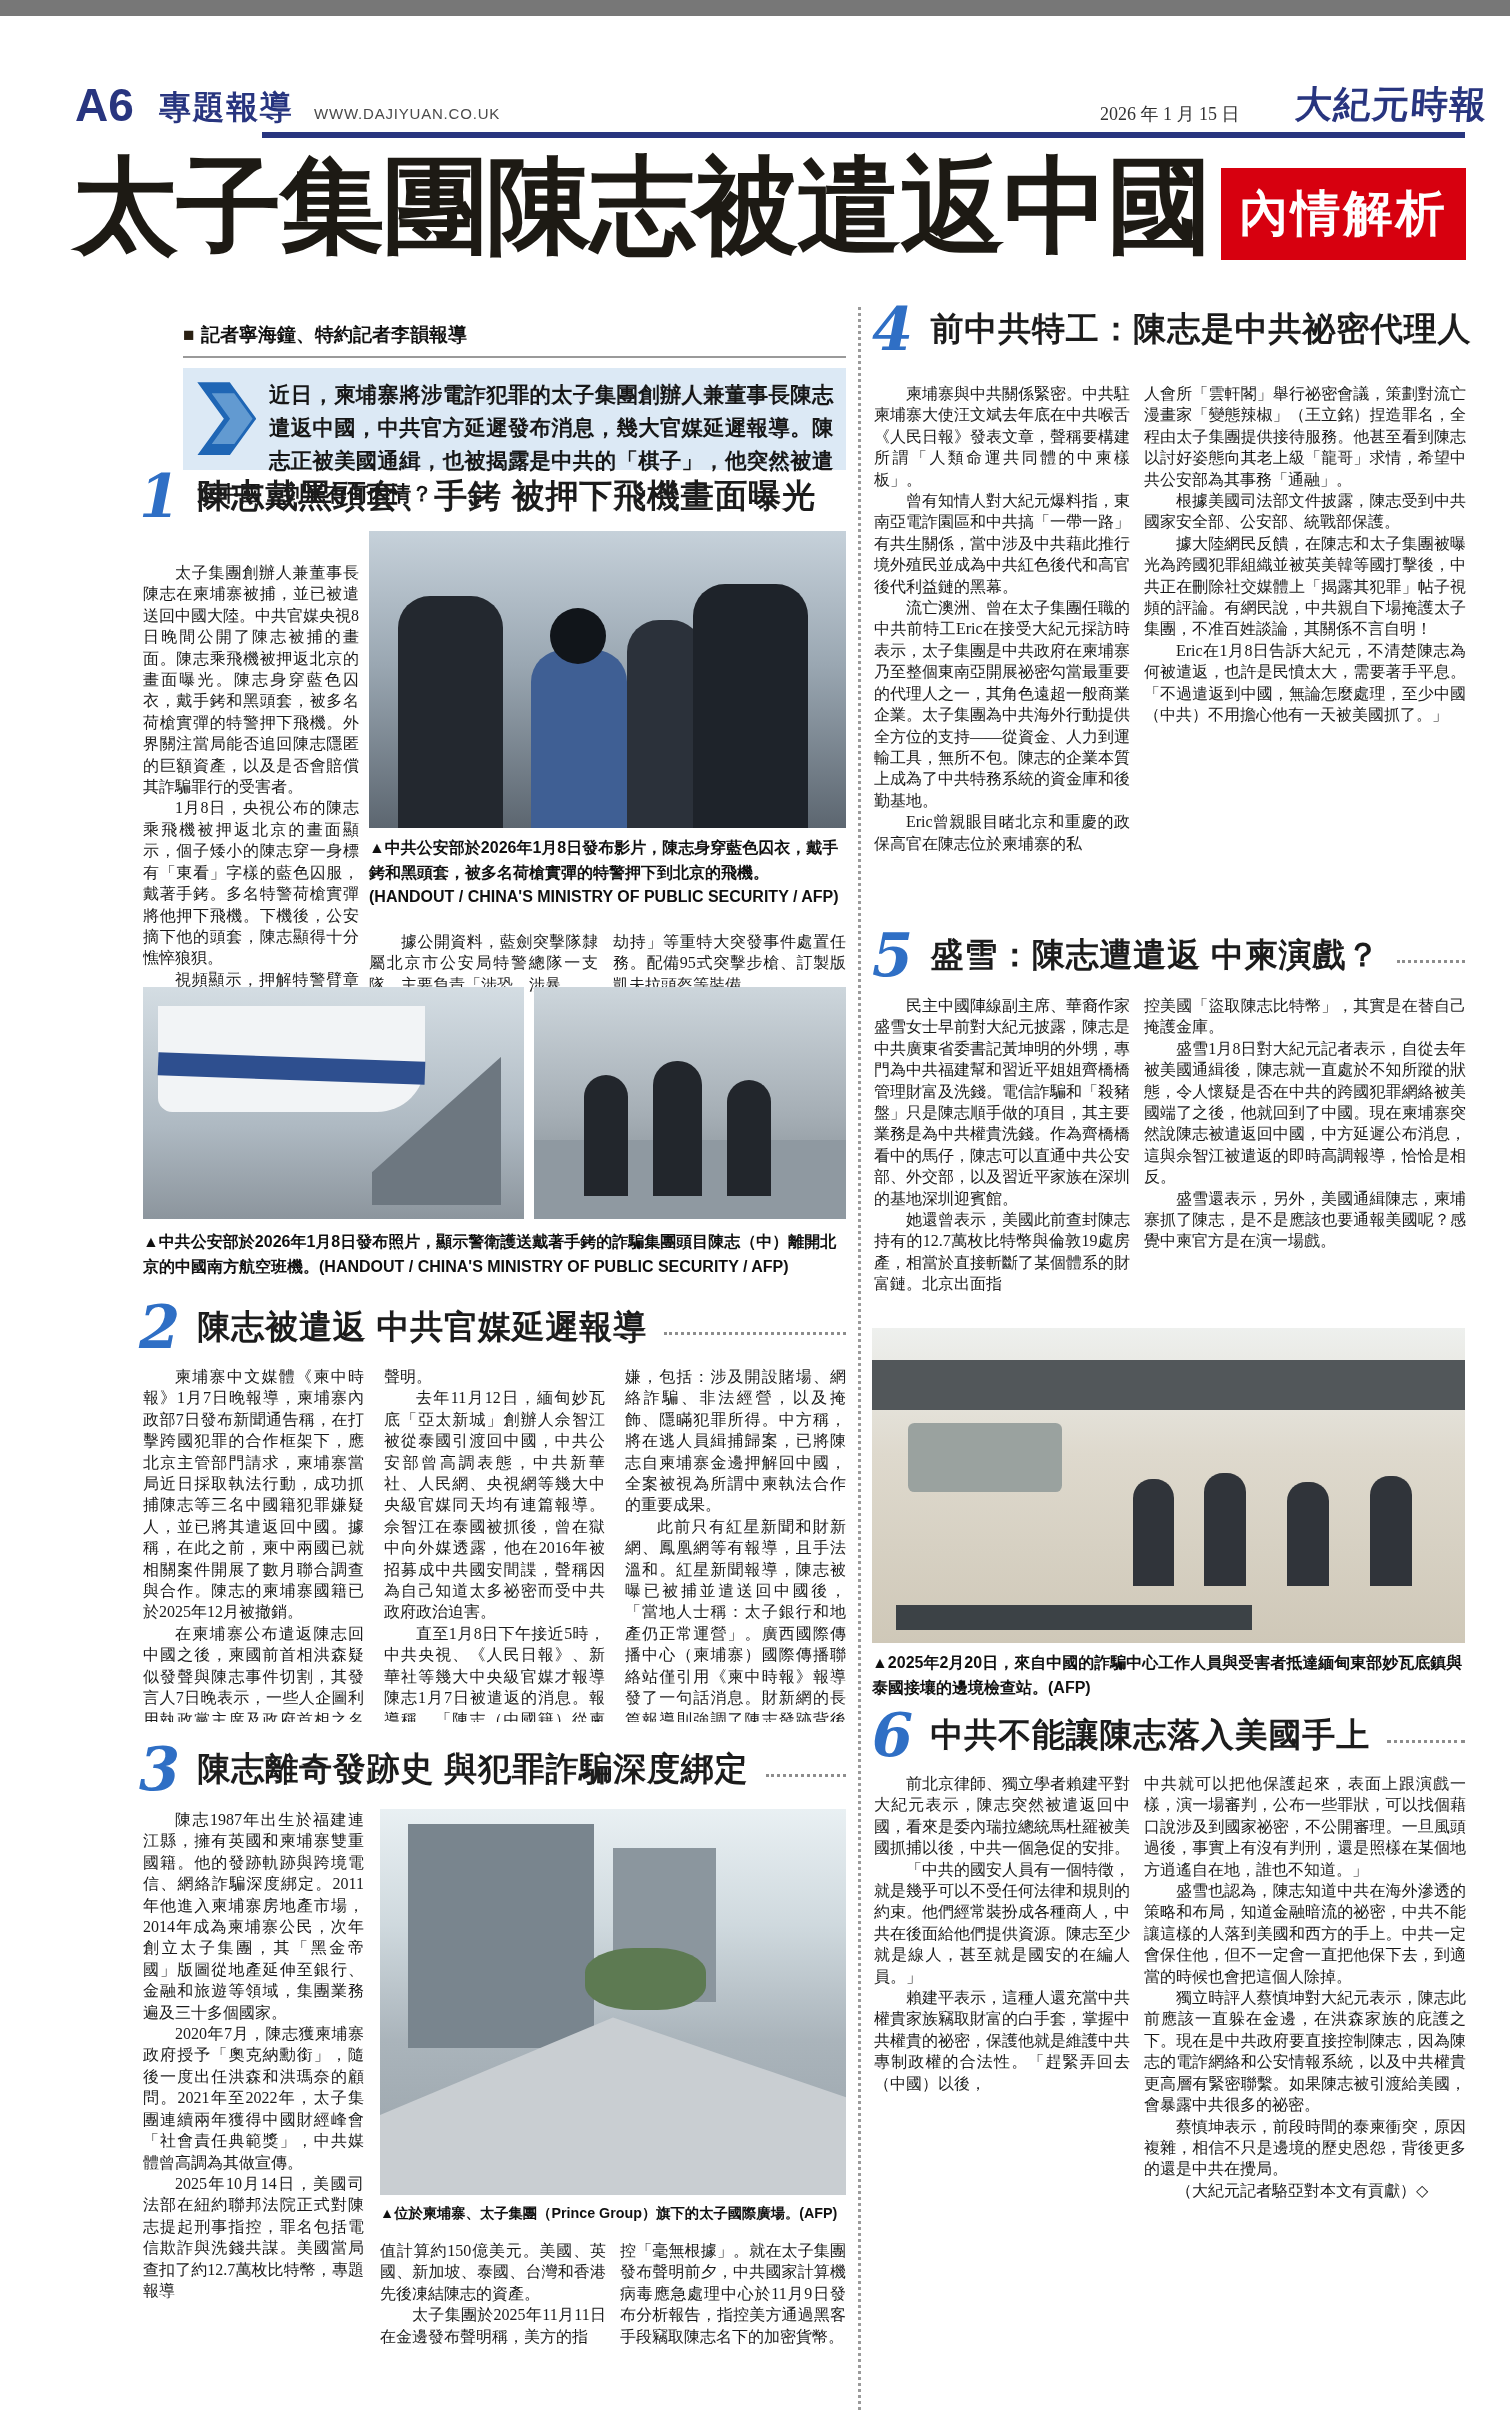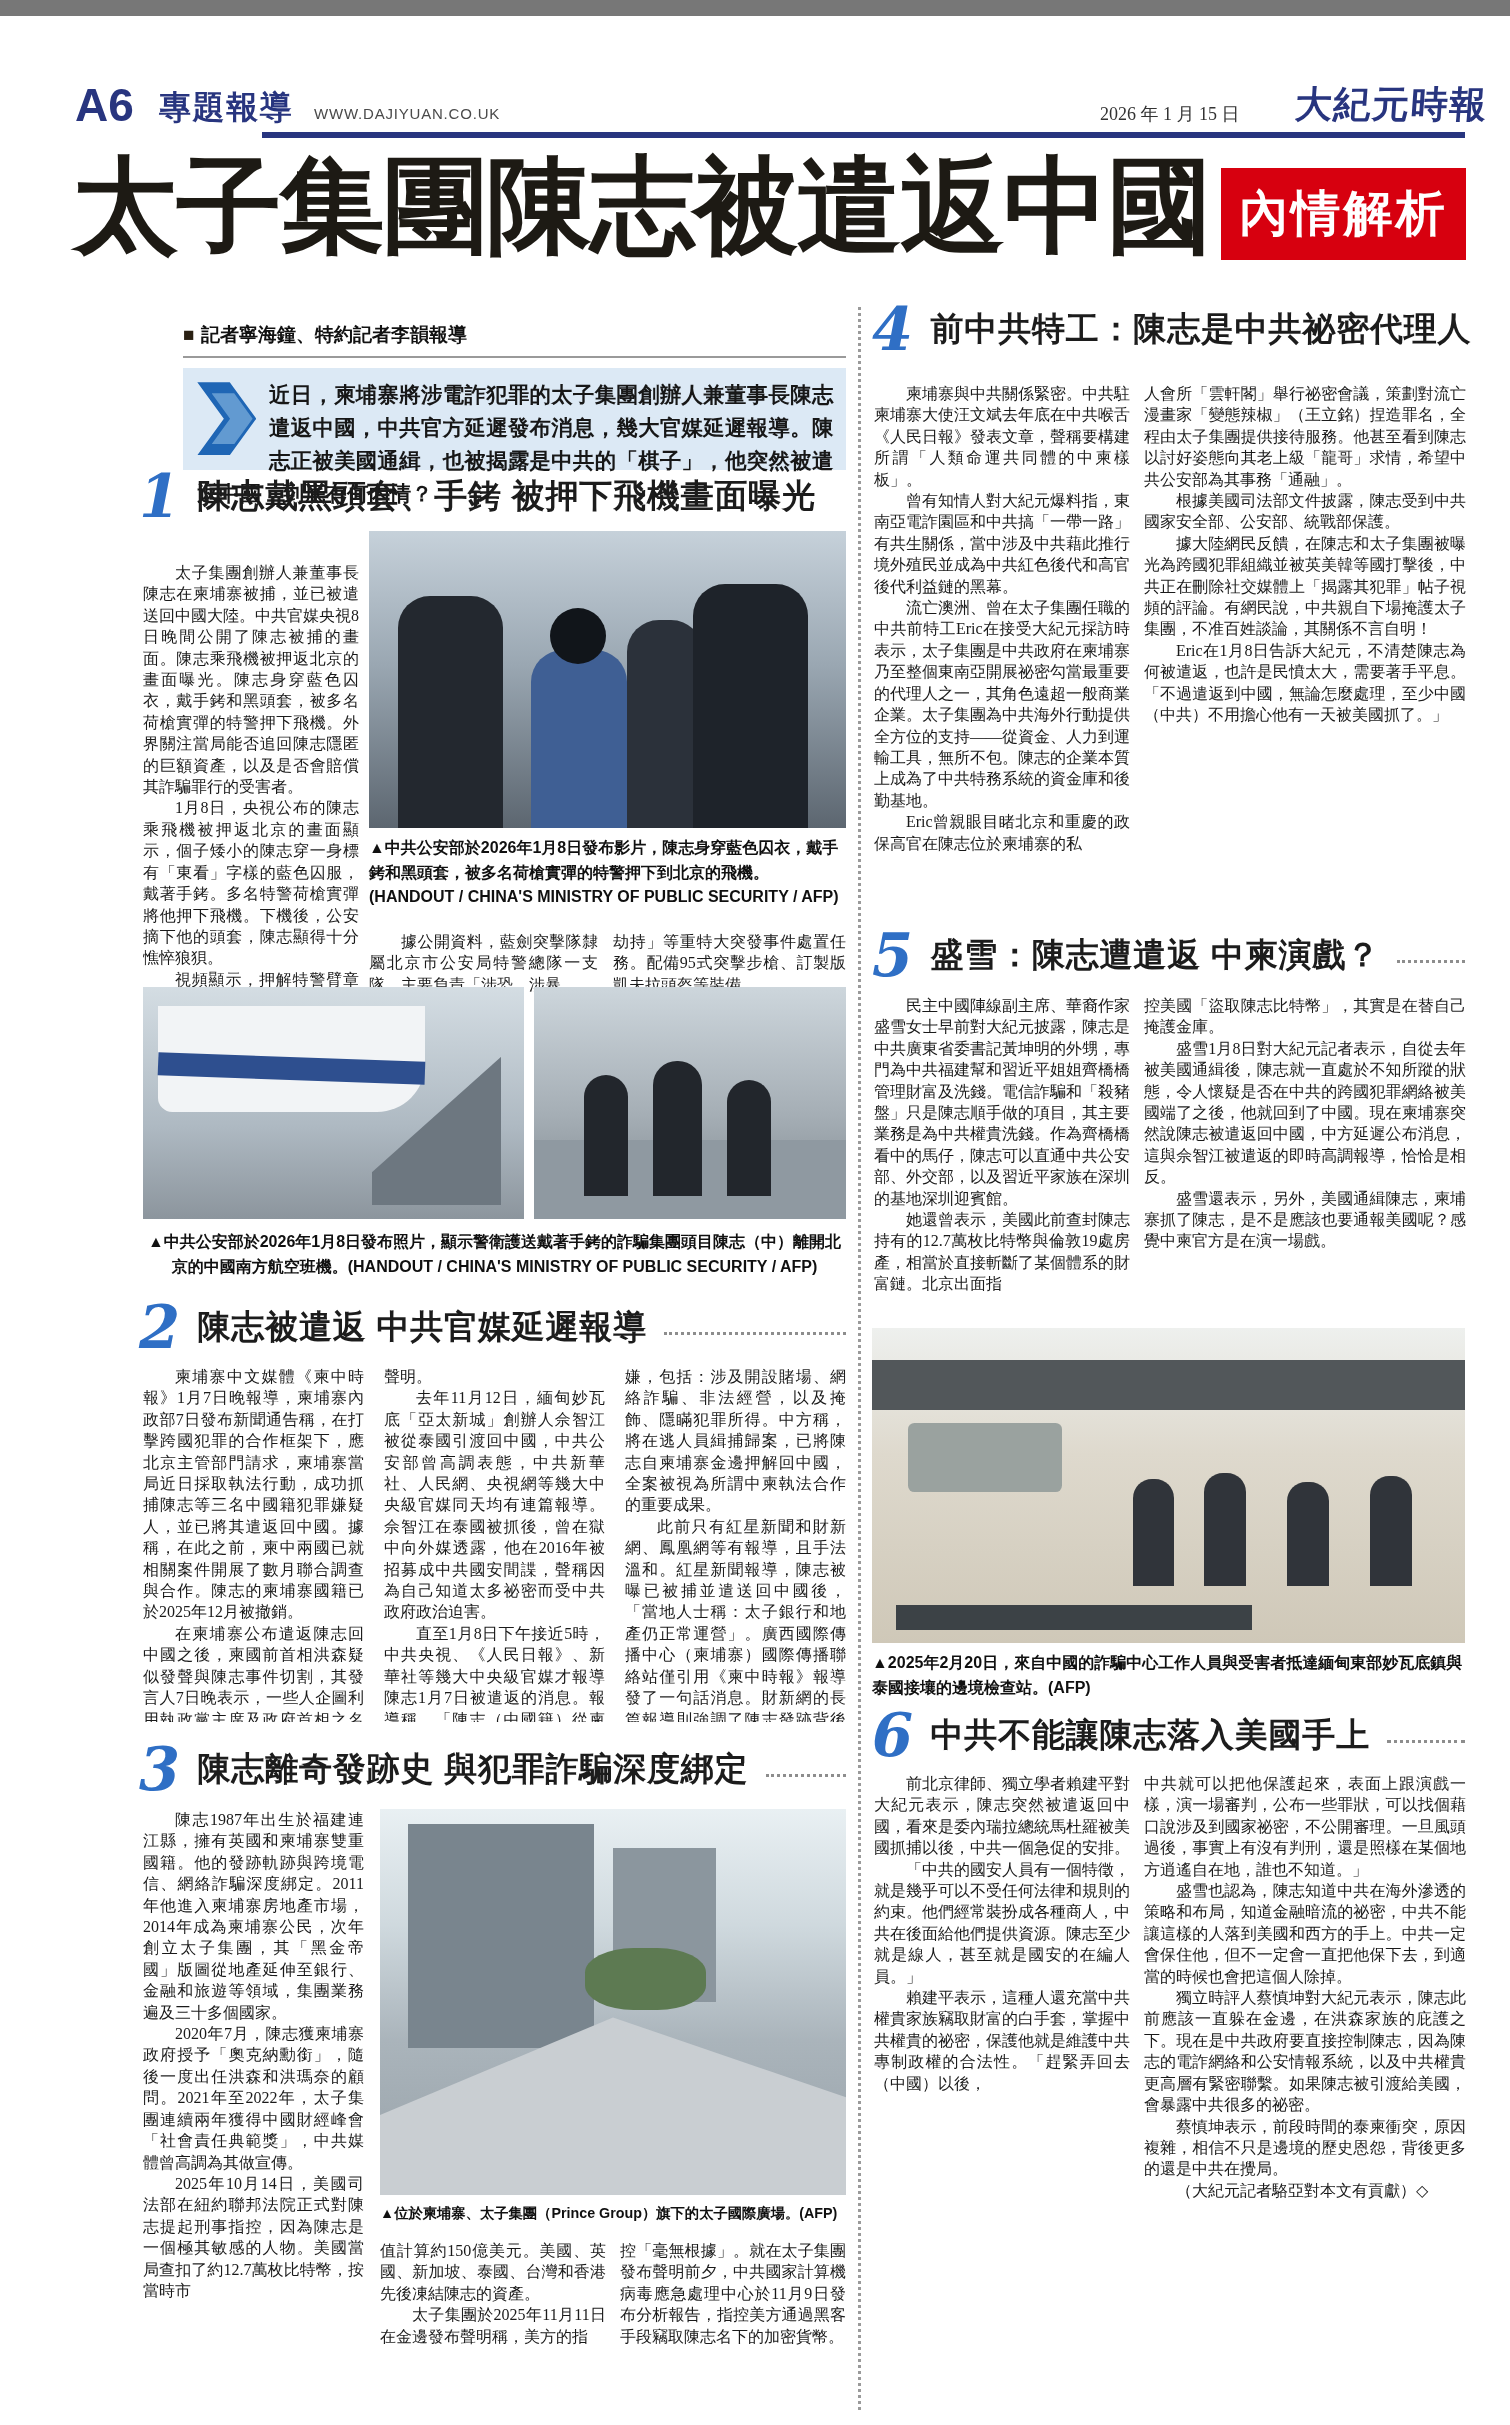--- a/index.html
+++ b/index.html
@@ -136,21 +136,21 @@
     <span class="fus"></span>
     <span class="stripe"></span>
     <span class="stair"></span>
   </div>
   <div class="photo ph-tarmac" style="left:534px;top:971px;width:312px;height:232px;">
     <span class="g"></span>
     <span class="f" style="left:16%;width:14%;height:52%;"></span>
     <span class="f" style="left:38%;width:16%;height:58%;"></span>
     <span class="f" style="left:62%;width:14%;height:50%;"></span>
   </div>
-  <div class="caption" style="left:143px;top:1214px;width:703px;height:51px;text-align:center;">▲中共公安部於2026年1月8日發布照片，顯示警衛護送戴著手銬的詐騙集團頭目陳志（中）離開北京的中國南方航空班機。(HANDOUT / CHINA'S MINISTRY OF PUBLIC SECURITY / AFP)</div>
+  <div class="caption" style="left:143px;top:1214px;width:703px;height:51px;">▲中共公安部於2026年1月8日發布照片，顯示警衛護送戴著手銬的詐騙集團頭目陳志（中）離開北京的中國南方航空班機。(HANDOUT / CHINA'S MINISTRY OF PUBLIC SECURITY / AFP)</div>
 
   <div class="titlerow" style="left:139px;top:1282px;width:707px;">
     <span class="num">2</span>
     <span class="stitle">陳志被遣返 中共官媒延遲報導</span>
     <span class="leader"></span>
   </div>
   <div class="colbox" style="left:143px;top:1350px;width:221px;height:356px;">
       <p>柬埔寨中文媒體《柬中時報》1月7日晚報導，柬埔寨內政部7日發布新聞通告稱，在打擊跨國犯罪的合作框架下，應北京主管部門請求，柬埔寨當局近日採取執法行動，成功抓捕陳志等三名中國籍犯罪嫌疑人，並已將其遣返回中國。據稱，在此之前，柬中兩國已就相關案件開展了數月聯合調查與合作。陳志的柬埔寨國籍已於2025年12月被撤銷。</p>
       <p>在柬埔寨公布遣返陳志回中國之後，柬國前首相洪森疑似發聲與陳志事件切割，其發言人7日晚表示，一些人企圖利用執政黨主席及政府首相之名作為保護傘，以掩蓋自身違法行為，正是執政黨堅決整治和清除的重點對象。</p>
     </div>
@@ -165,21 +165,21 @@
     </div>
 
   <div class="titlerow" style="left:139px;top:1724px;width:707px;">
     <span class="num">3</span>
     <span class="stitle">陳志離奇發跡史 與犯罪詐騙深度綁定</span>
     <span class="leader"></span>
   </div>
   <div class="colbox" style="left:143px;top:1793px;width:221px;height:556px;">
       <p>陳志1987年出生於福建連江縣，擁有英國和柬埔寨雙重國籍。他的發跡軌跡與跨境電信、網絡詐騙深度綁定。2011年他進入柬埔寨房地產市場，2014年成為柬埔寨公民，次年創立太子集團，其「黑金帝國」版圖從地產延伸至銀行、金融和旅遊等領域，集團業務遍及三十多個國家。</p>
       <p>2020年7月，陳志獲柬埔寨政府授予「奧克納勳銜」，隨後一度出任洪森和洪瑪奈的顧問。2021年至2022年，太子集團連續兩年獲得中國財經峰會「社會責任典範獎」，中共媒體曾高調為其做宣傳。</p>
-      <p>2025年10月14日，美國司法部在紐約聯邦法院正式對陳志提起刑事指控，因為陳志是一個極其敏感的人物。美國當局查扣了約12.7萬枚比特幣，按當時市</p>
+      <p>2025年10月14日，美國司法部在紐約聯邦法院正式對陳志提起刑事指控，罪名包括電信欺詐與洗錢共謀。美國當局查扣了約12.7萬枚比特幣，專題報導</p>
     </div>
 
   <div class="photo ph-plaza" style="left:380px;top:1793px;width:466px;height:386px;">
     <span class="tower"></span>
     <span class="tower2"></span>
     <span class="green"></span>
     <span class="deck"></span>
   </div>
   <div class="caption" style="left:380px;top:2187px;width:466px;height:29px;font-size:14.3px;line-height:20.7px;white-space:nowrap;overflow:hidden;">▲位於柬埔寨、太子集團（Prince Group）旗下的太子國際廣場。(AFP)</div>
   <div class="colbox cont" style="left:380px;top:2224px;width:226px;height:131px;">

